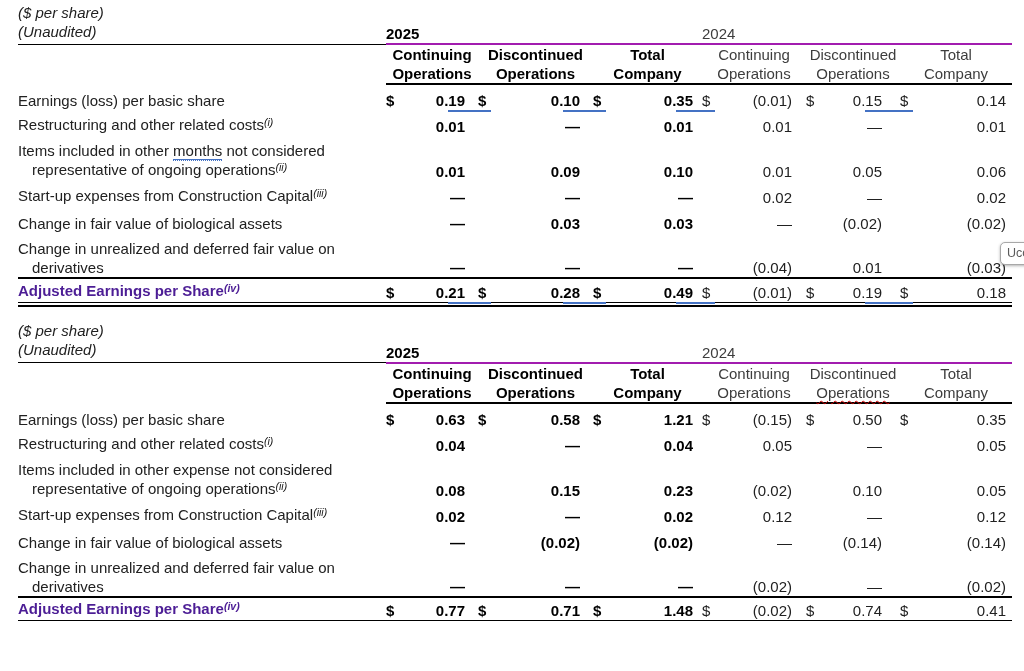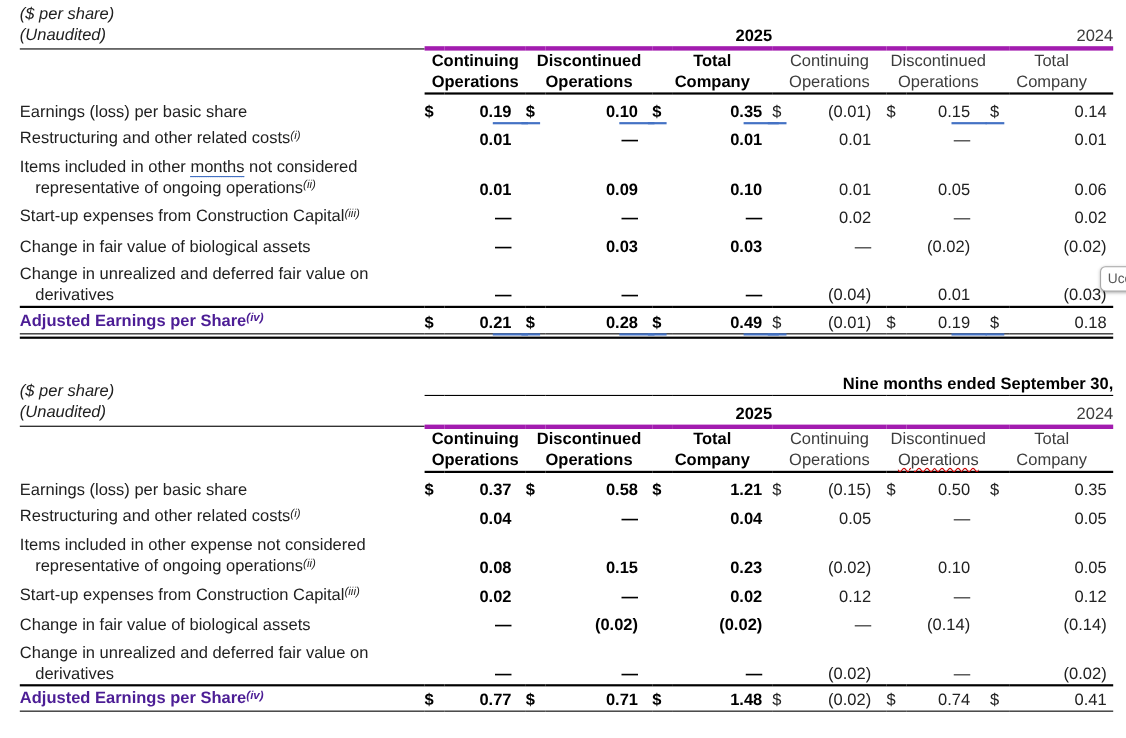--- a/index.html
+++ b/index.html
@@ -15,21 +15,21 @@
   table.fin td{padding:0;vertical-align:bottom;font-size:15px;line-height:19px;}
   
   tr.title-row{height:24px;}
   td.title-cell{
     text-align:right;font-weight:700;font-size:16px;color:#000;
     padding-bottom:4px;border-bottom:1px solid #000;
   }
   tr.years-row{height:28px;}
   td.note-cell{border-bottom:1px solid #000;font-style:italic;font-size:15px;line-height:17px;}
   .note-wrap{margin-top:-16px;padding-bottom:3px;}
-  td.year-cell{text-align:right;border-bottom:4px solid #a21caf;padding-bottom:4px;color:#3d3d3d;margin-top:35px;}
+  td.year-cell{text-align:left;border-bottom:2px solid #a21caf;padding-bottom:4px;color:#3d3d3d;margin-top:35px;}
   td.year-cell.b{font-weight:700;color:#000;}
   tr.cols-row{height:37px;}
   td.colhead{
     text-align:center;font-size:13.5px;line-height:15px;color:#3d3d3d;
     border-bottom:2px solid #000;padding-bottom:3px;
   }
   td.colhead.b{font-weight:700;color:#000;}
   td.lab-empty{border:none;}
   
   tr.r1{height:26px;}
@@ -268,24 +268,20 @@
           <col style="width:18px">
             <col style="width:91px">
           <col style="width:18px">
             <col style="width:86px">
           <col style="width:18px">
             <col style="width:76px">
           <col style="width:18px">
             <col style="width:94px">
         </colgroup>
         <thead>
-          <tr class="title-row">
-            <td class="lab-empty"></td>
-            <td colspan="12" class="title-cell">Nine months ended September 30,</td>
-          </tr>
           <tr class="years-row">
             <td class="note-cell">
               <div class="note-wrap">
                 <div>($ per share)</div>
                 <div>(Unaudited)</div>
               </div>
             </td>
             <td colspan="6" class="year-cell b">2025</td>
             <td colspan="6" class="year-cell">2024</td>
           </tr>
@@ -316,21 +312,21 @@
                 <div>Company</div>
               </td>
           </tr>
         </thead>
         <tbody>
             <tr class="r1">
               <td class="lab">
                 <div>Earnings (loss) per basic share</div>
               </td>
               <td class="dol b25">$</td>
-              <td class="val b25" style="padding-right: 13px;">0.37</td>
+              <td class="val b25" style="padding-right: 13px;">0.63</td>
               <td class="dol b25">$</td>
               <td class="val b25" style="padding-right: 13px;">0.58</td>
               <td class="dol b25">$</td>
               <td class="val b25" style="padding-right: 9px;">1.21</td>
               <td class="dol">$</td>
               <td class="val" style="padding-right: 14px;">(0.15)</td>
               <td class="dol">$</td>
               <td class="val" style="padding-right: 18px;">0.50</td>
               <td class="dol">$</td>
               <td class="val" style="padding-right: 6px;">0.35</td>

